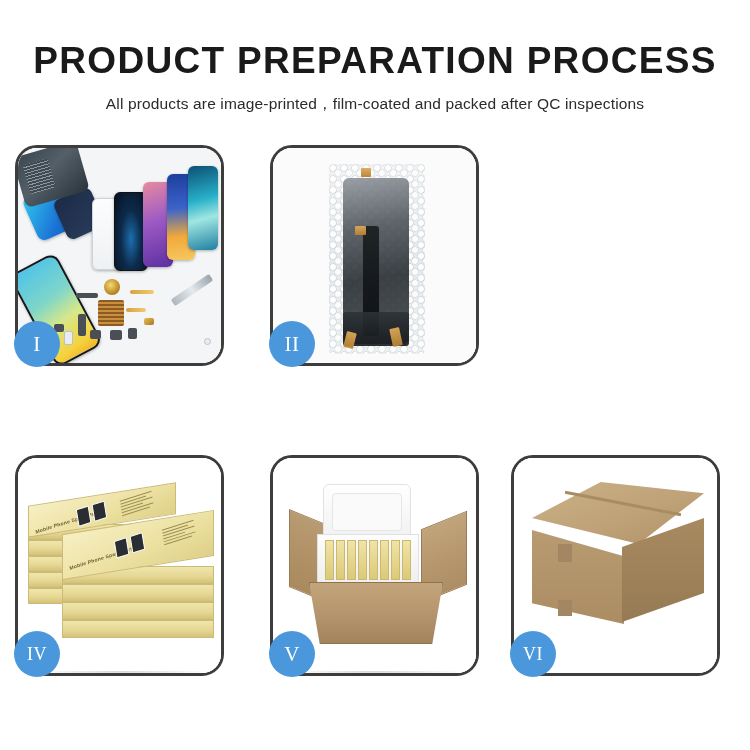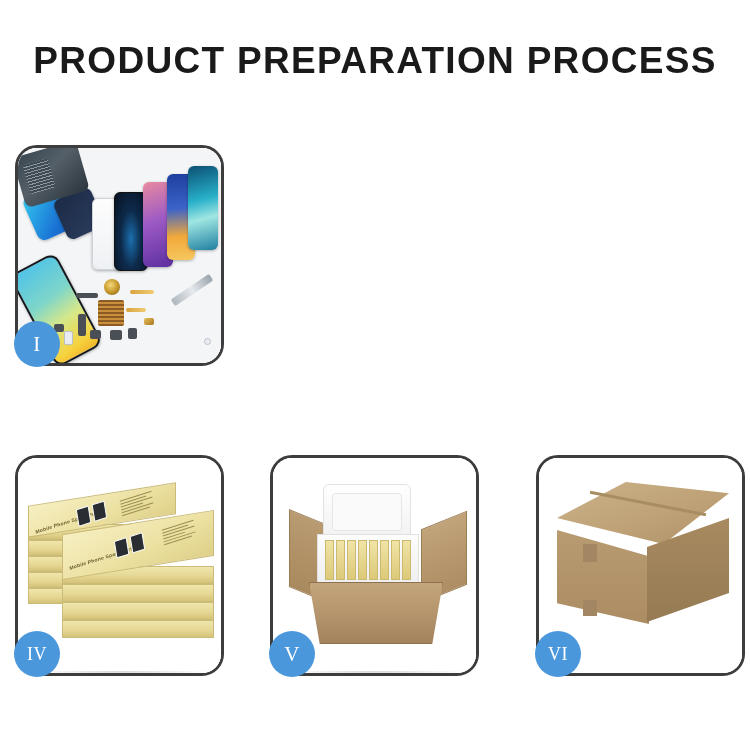--- a/index.html
+++ b/index.html
@@ -48,21 +48,21 @@
     border-radius: 19px;
     overflow: hidden;
     background: #ffffff;
   }
   
   .p1 { left: 15px;  top: 145px; }
   .p2 { left: 270px; top: 145px; }
   .p3 { left: 525px; top: 145px; }
   .p4 { left: 15px;  top: 455px; }
   .p5 { left: 270px; top: 455px; }
-  .p6 { left: 536px; top: 455px; }
+  .p6 { left: 511px; top: 455px; }
 
   
   .badge {
     position: absolute;
     left: -4px; bottom: -4px;
     width: 46px; height: 46px;
     border-radius: 50%;
     background: #4a97db;
     color: #ffffff;
     display: flex; align-items: center; justify-content: center;
@@ -332,20 +332,21 @@
     background: radial-gradient(ellipse at 50% 0, rgba(0,0,0,.16), transparent 72%);
   }
 </style>
 </head>
 <body>
 
 <div id="root">
 
   <div class="header">
     <div class="title">PRODUCT PREPARATION PROCESS</div>
+    <div class="subtitle">All products are image-printed，film-coated and packed after QC inspections</div>
   </div>
 
   <div class="grid">
 
     <div class="panel p1">
       <div class="panel-inner">
         <div class="scene1">
           <div class="ph ph-a"></div>
           <div class="ph ph-a2"></div>
           <div class="ph ph-b"></div>
@@ -367,20 +368,36 @@
           <div class="chip" style="left:110px; top:180px; width:9px; height:11px;"></div>
           <div class="chip gold" style="left:126px; top:170px; width:10px; height:7px;"></div>
           <div class="chip" style="left:36px; top:176px; width:10px; height:8px;"></div>
           <div class="tweezer"></div>
           <div class="chip white" style="right:10px; bottom:18px; width:7px; height:7px; border-radius:50%;"></div>
         </div>
       </div>
       <div class="badge">I</div>
     </div>
 
+    <div class="panel p2">
+      <div class="panel-inner">
+        <div class="scene2">
+          <div class="bubblebag">
+            <div class="bagscreen"></div>
+            <div class="bagflex"></div>
+            <div class="bagbase"></div>
+            <div class="bagtape" style="left:32px; top:4px; width:10px; height:9px;"></div>
+            <div class="bagtape" style="left:26px; top:62px; width:11px; height:9px;"></div>
+            <div class="bagtape" style="left:16px; top:168px; width:10px; height:16px; transform:rotate(14deg);"></div>
+            <div class="bagtape" style="left:62px; top:164px; width:10px; height:18px; transform:rotate(-12deg);"></div>
+          </div>
+        </div>
+      </div>
+      <div class="badge">II</div>
+    </div>
 
 
     <div class="panel p4">
       <div class="panel-inner">
         <div class="scene4">
           <div class="stack">
 
             <div class="bx" style="left:2px; top:44px; width:104px; height:16px;"></div>
             <div class="bx" style="left:2px; top:60px; width:104px; height:16px;"></div>
             <div class="bx" style="left:2px; top:76px; width:104px; height:16px;"></div>

